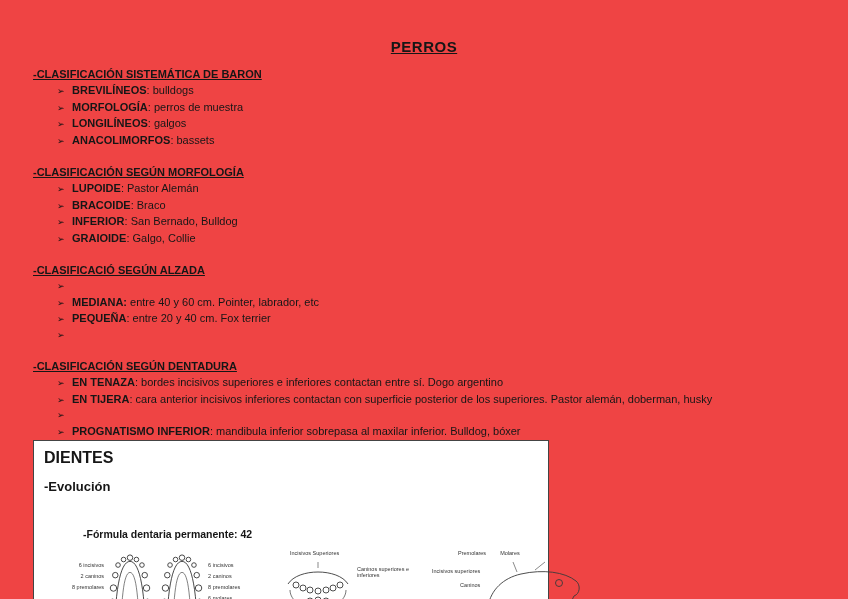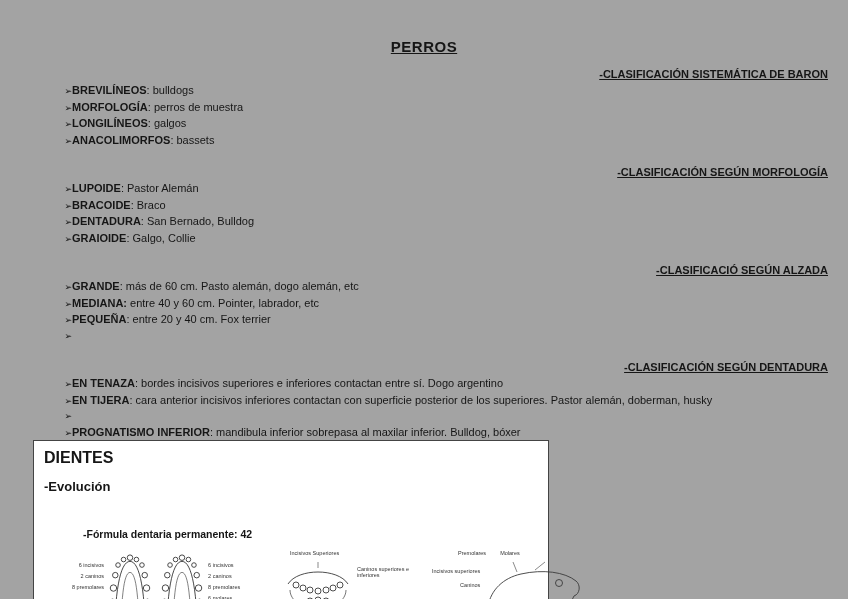--- a/index.html
+++ b/index.html
@@ -1,25 +1,25 @@
 <!DOCTYPE html>
 <html><head>
 <meta charset="utf-8">
 <style>
   html,body{margin:0;padding:0;}
   body{
     width:848px;height:599px;overflow:hidden;background:#ffffff;
     font-family:"Liberation Sans","DejaVu Sans",sans-serif;color:#161616;
   }
-  .page{position:relative;width:848px;height:599px;overflow:hidden;background:#a3a3a3;}
+  .page{position:relative;width:848px;height:599px;overflow:hidden;background:#ef4444;}
   .title{
     margin:0;padding-top:38px;text-align:center;
     font-size:15px;font-weight:bold;text-decoration:underline;letter-spacing:.5px;
   }
-  .content{margin-left:33px;margin-right:20px;text-align:right;}
+  .content{margin-left:33px;margin-right:20px;}
   .section{margin-top:17px;}
   .section:first-child{margin-top:13px;}
   .heading{
     margin:0 0 3px 0;font-size:11px;font-weight:bold;text-decoration:underline;
   }
   .list{margin-left:24px;}
   .li{display:flex;align-items:baseline;line-height:15.5px;font-size:11px;}
   .bullet{width:15px;flex:0 0 15px;font-size:9px;color:#111;}
   .txt b{font-weight:bold;}
   .dientes-box{
@@ -84,35 +84,34 @@
         <div class="li">
           <span class="bullet">➢</span>
           <span class="txt"><b>LUPOIDE</b><span>: Pastor Alemán</span></span>
         </div>
         <div class="li">
           <span class="bullet">➢</span>
           <span class="txt"><b>BRACOIDE</b><span>: Braco</span></span>
         </div>
         <div class="li">
           <span class="bullet">➢</span>
-          <span class="txt"><b>DENTADURA</b><span>: San Bernado, Bulldog</span></span>
+          <span class="txt"><b>INFERIOR</b><span>: San Bernado, Bulldog</span></span>
         </div>
         <div class="li">
           <span class="bullet">➢</span>
           <span class="txt"><b>GRAIOIDE</b><span>: Galgo, Collie</span></span>
         </div>
       </div>
     </div>
 
     <div class="section">
       <h2 class="heading">-CLASIFICACIÓ SEGÚN ALZADA</h2>
       <div class="list">
         <div class="li">
           <span class="bullet">➢</span>
-          <span class="txt"><b>GRANDE</b><span>: más de 60 cm. Pasto alemán, dogo alemán, etc</span></span>
         </div>
         <div class="li">
           <span class="bullet">➢</span>
           <span class="txt"><b>MEDIANA:</b><span> entre 40 y 60 cm. Pointer, labrador, etc</span></span>
         </div>
         <div class="li">
           <span class="bullet">➢</span>
           <span class="txt"><b>PEQUEÑA</b><span>: entre 20 y 40 cm. Fox terrier</span></span>
         </div>
         <div class="li">

